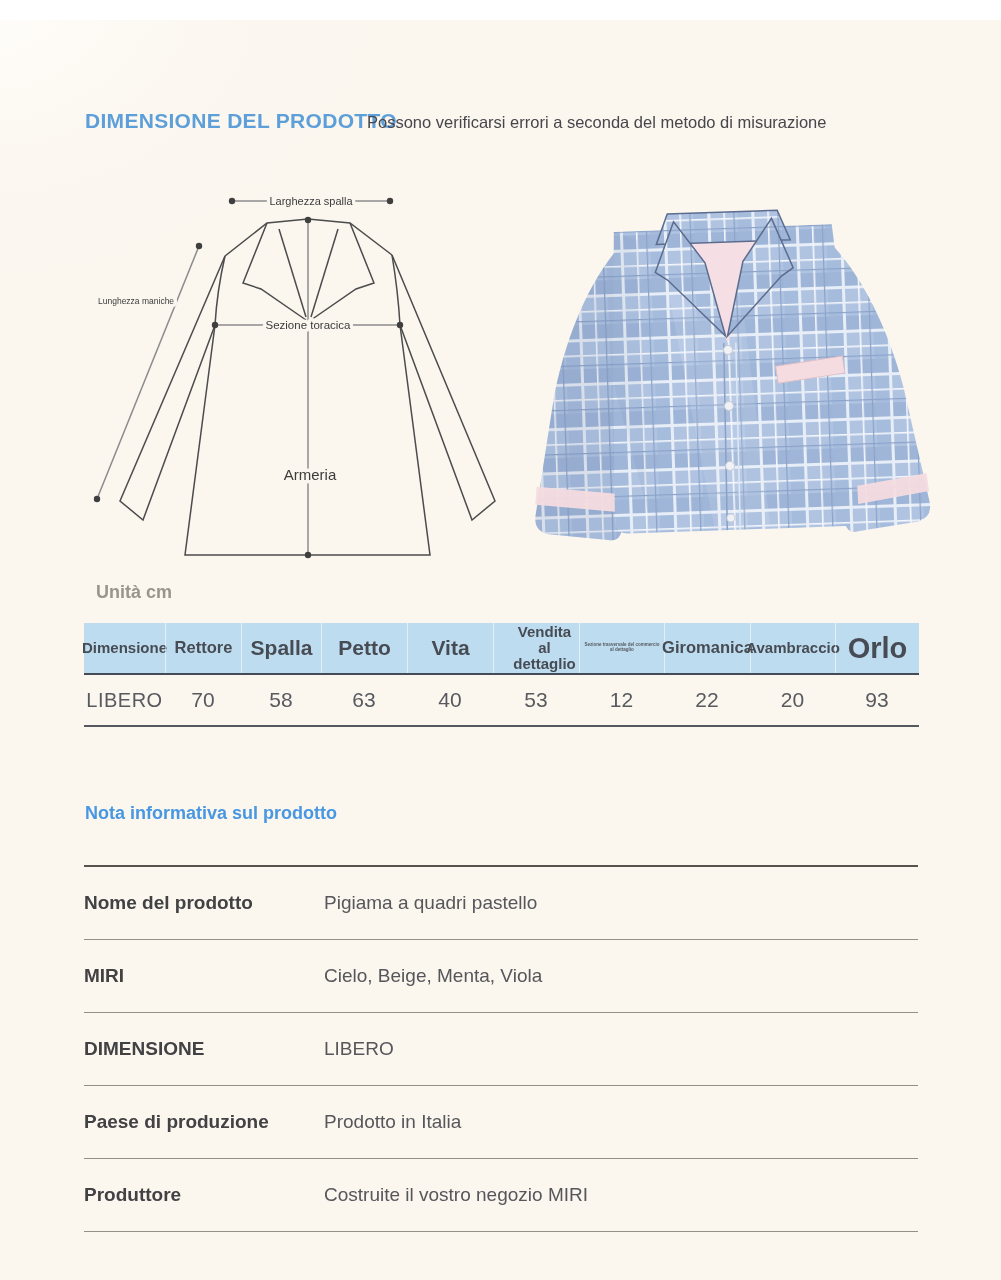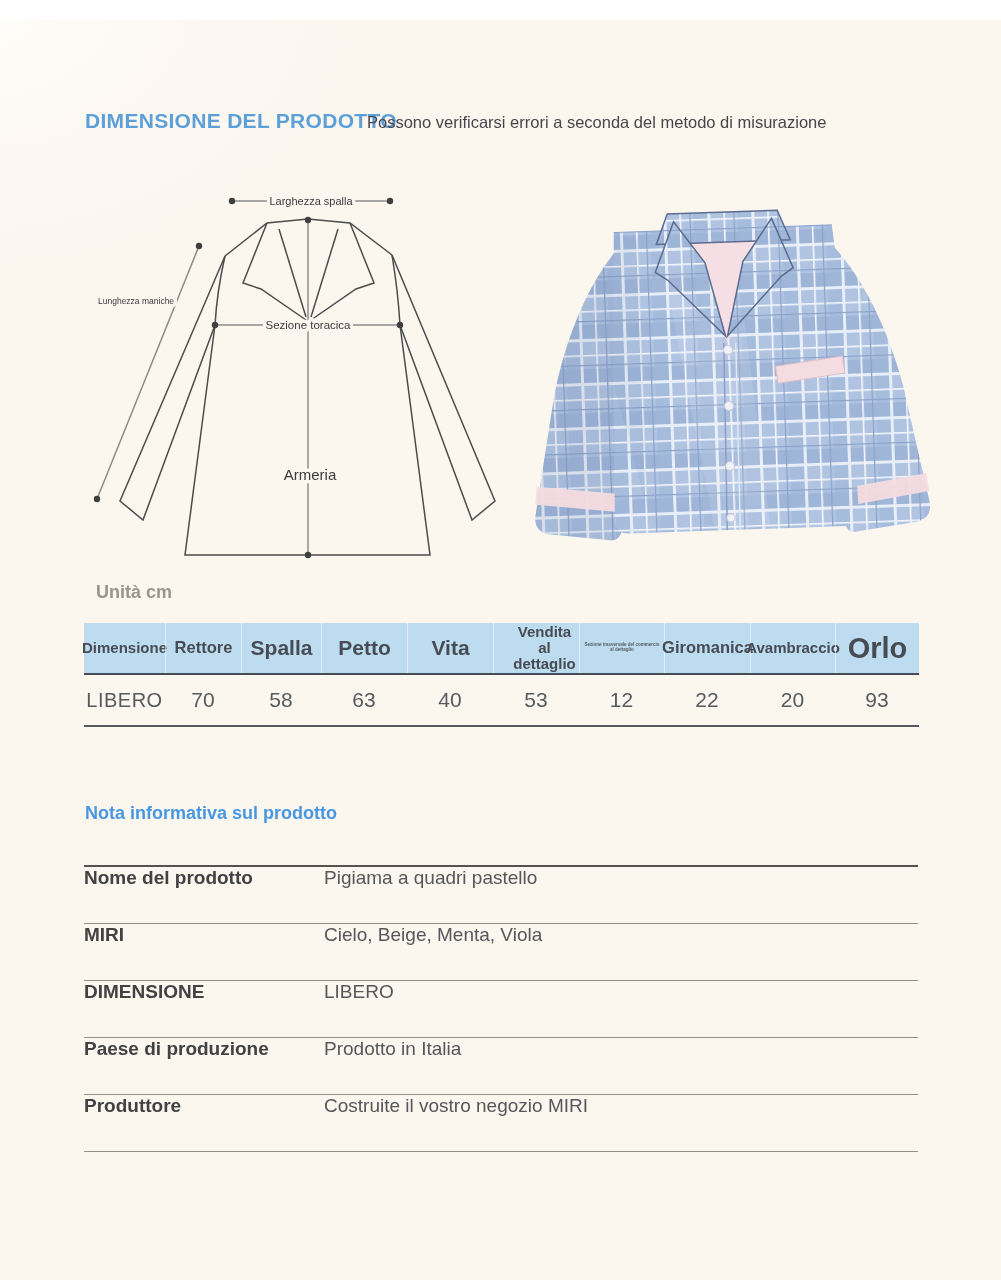--- a/index.html
+++ b/index.html
@@ -37,21 +37,21 @@
   .th + .th { border-left:1px solid rgba(255,255,255,.55); }
   .th.s15 { font-size:15px; }  .th.s16 { font-size:16.5px; }
   .th.s21 { font-size:21px; }  .th.s22 { font-size:29px; }
   .th.s10 { font-size:15px;padding-left:16px; }  .th.s4  { font-size:4.5px; padding:0 3px; color:#555a60; }
   .td { font-size:21px; color:#595a5f; }
   .td.dim { font-size:20px; letter-spacing:.5px; }
 
   
   .info-heading { left:85px; top:783px; font-size:18px; font-weight:700; color:#4897e2; }
   .info-table { left:84px; top:845px; width:834px; border-top:2px solid #56534d; }
-  .info-row { display:flex; height:57px; border-bottom:1px solid #948f86; }
+  .info-row { display:flex; height:73px; border-bottom:1px solid #948f86; align-items:center; }
   .info-label { width:240px; font-weight:700; font-size:19px; color:#424244; }
   .info-value { font-size:19px; color:#56565b; }
 </style>
 </head>
 <body>
 
 <div class="page">
 
   <div class="abs title">DIMENSIONE DEL PRODOTTO</div>
   <div class="abs subtitle">Possono verificarsi errori a seconda del metodo di misurazione</div>

